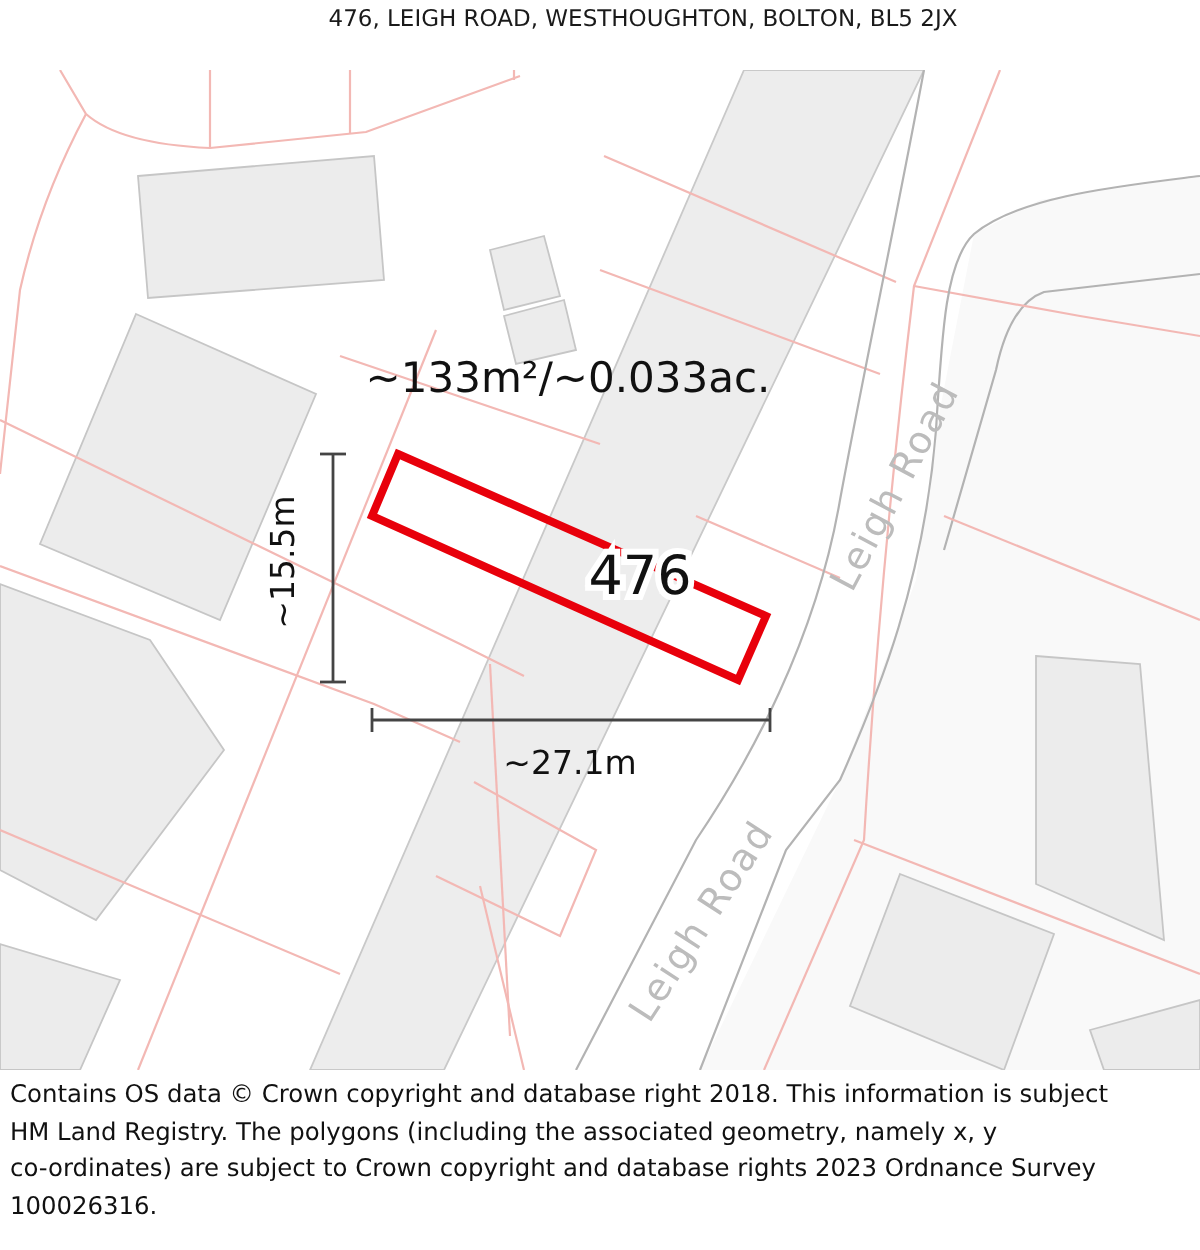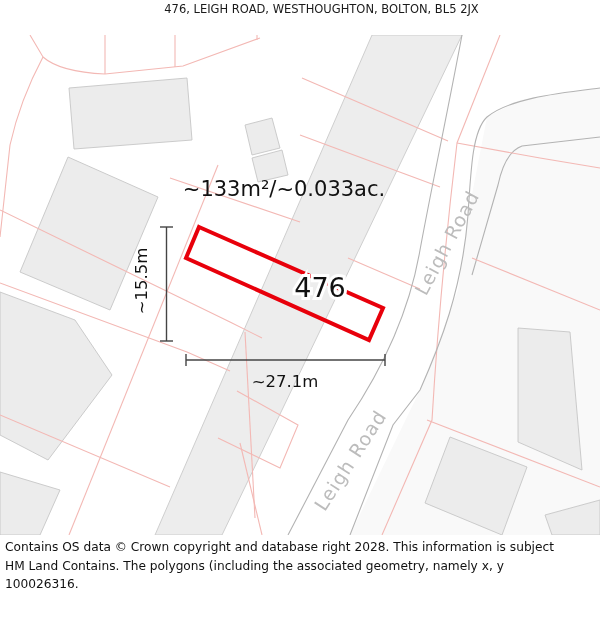--- a/index.html
+++ b/index.html
@@ -110,16 +110,17 @@
   </g>
 
   <text class="maplabel" x="284" y="161" text-anchor="middle" font-size="21">~133m²/~0.033ac.</text>
   <text class="halo" x="320" y="262" text-anchor="middle" font-size="27">476</text>
   <text class="maplabel" text-anchor="middle" font-size="16.5" transform="translate(147,246) rotate(-90)">~15.5m</text>
   <text class="maplabel" x="285" y="352" text-anchor="middle" font-size="16.5">~27.1m</text>
 </svg>
 </div>
 
 <div class="footer">
-  <div>Contains OS data © Crown copyright and database right 2028. This information is subject</div>
-  <div>HM Land Contains. The polygons (including the associated geometry, namely x, y</div>
+  <div>Contains OS data © Crown copyright and database right 2018. This information is subject</div>
+  <div>HM Land Registry. The polygons (including the associated geometry, namely x, y</div>
+  <div>co-ordinates) are subject to Crown copyright and database rights 2023 Ordnance Survey</div>
   <div>100026316.</div>
 </div>
 
 </body></html>

